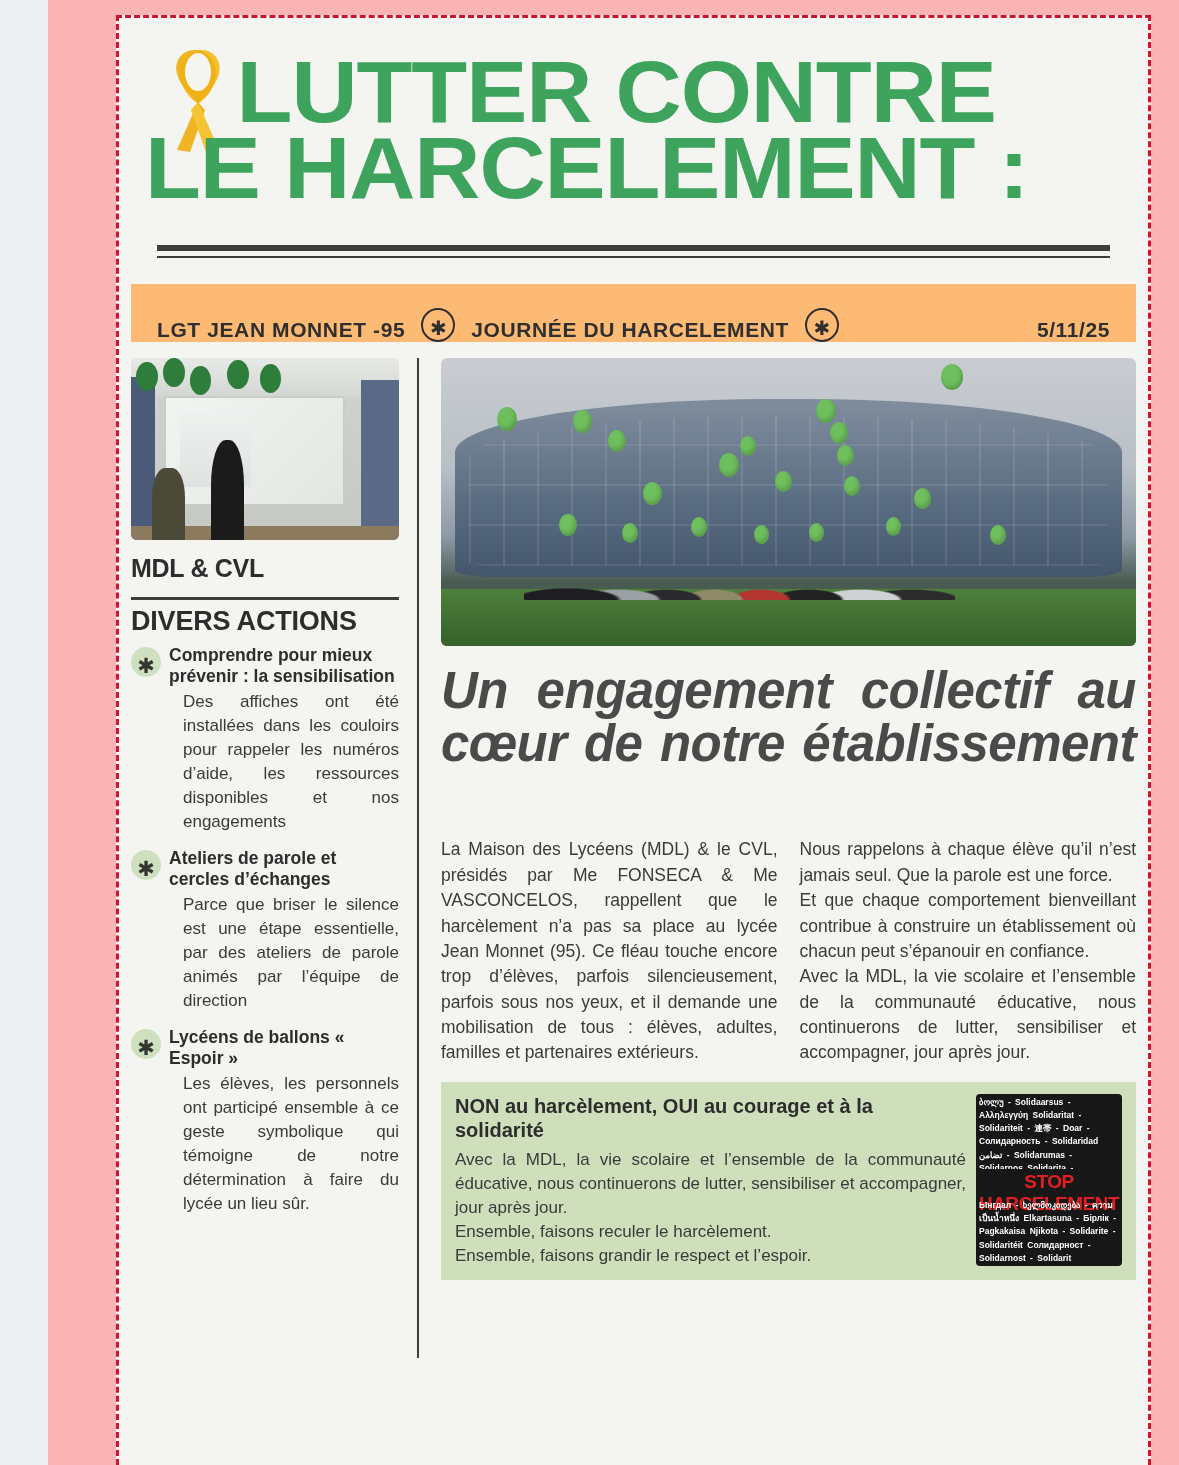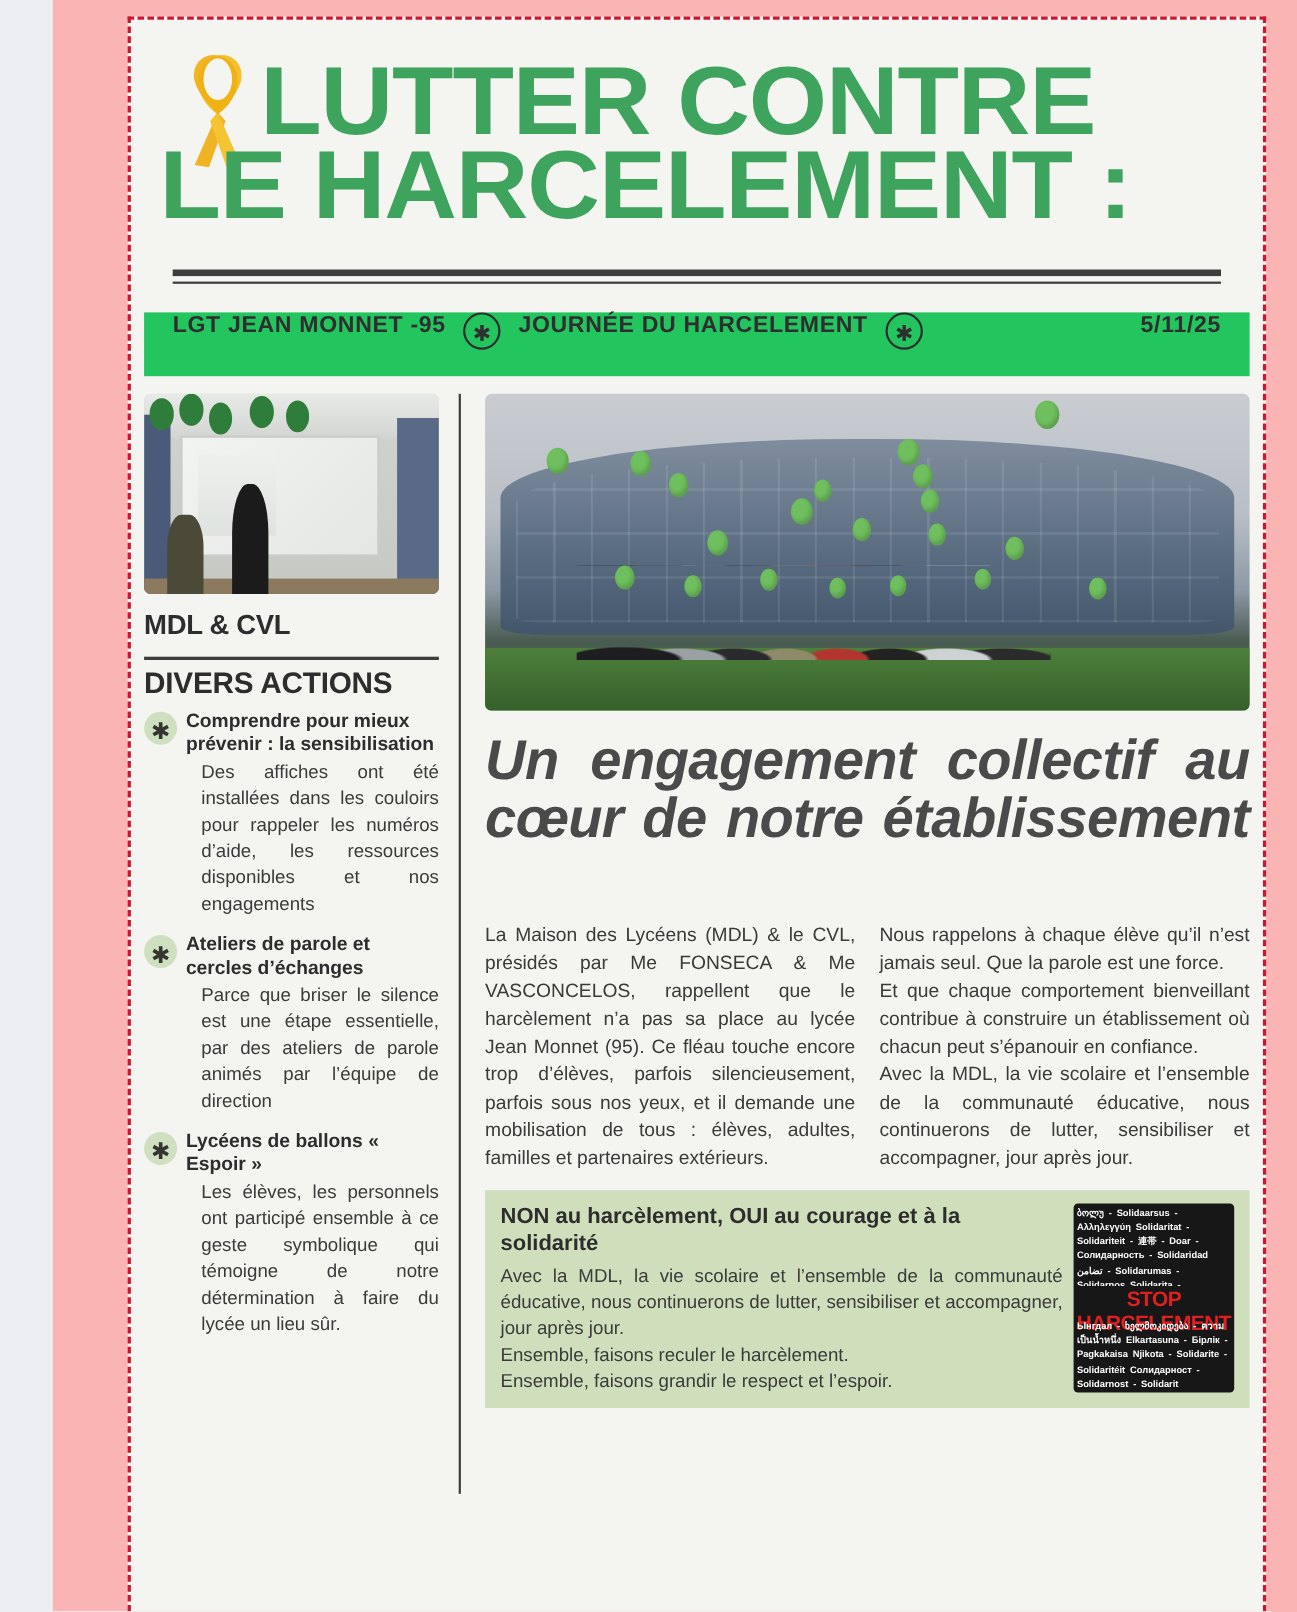--- a/index.html
+++ b/index.html
@@ -90,24 +90,24 @@
   }
   .rule-gap { height: 5px; }
   .rule-thin {
     height: 2px;
     background: #3d3d3d;
   }
 
   
   .banner {
     margin: 26px 12px 0 12px;
-    background: #22c55e;
+    background: #fdba74;
     height: 58px;
     display: flex;
-    align-items: flex-start;
+    align-items: flex-end;
     padding: 0 26px;
     box-sizing: border-box;
   }
   .banner-text {
     font-family: "Liberation Sans Narrow", "Liberation Sans", sans-serif;
     font-size: 21px;
     font-weight: bold;
     letter-spacing: 0.6px;
     color: #2f2f2f;
     white-space: nowrap;

